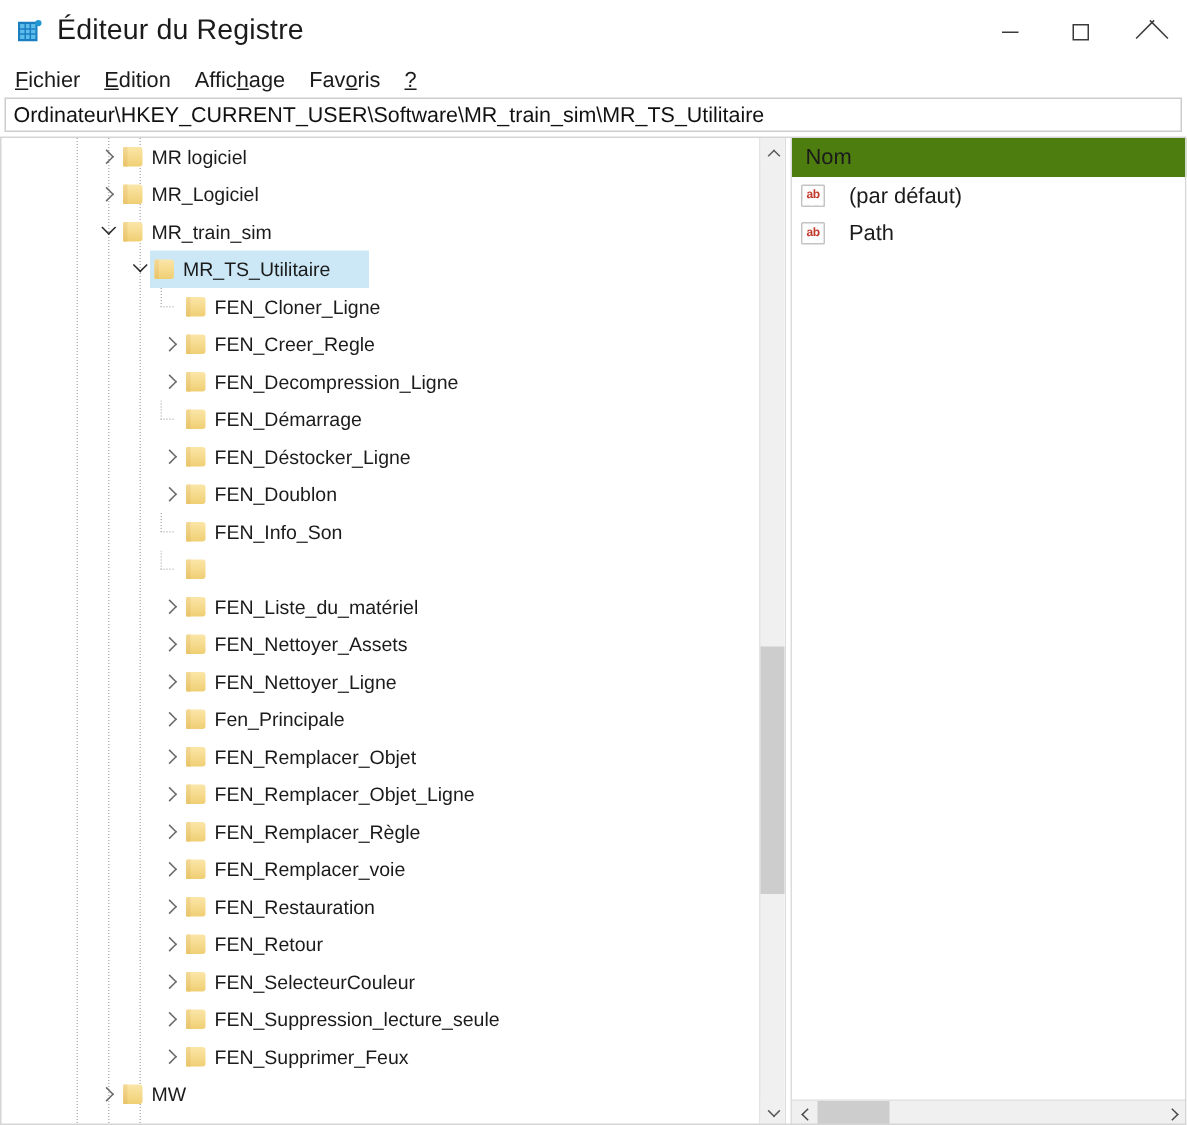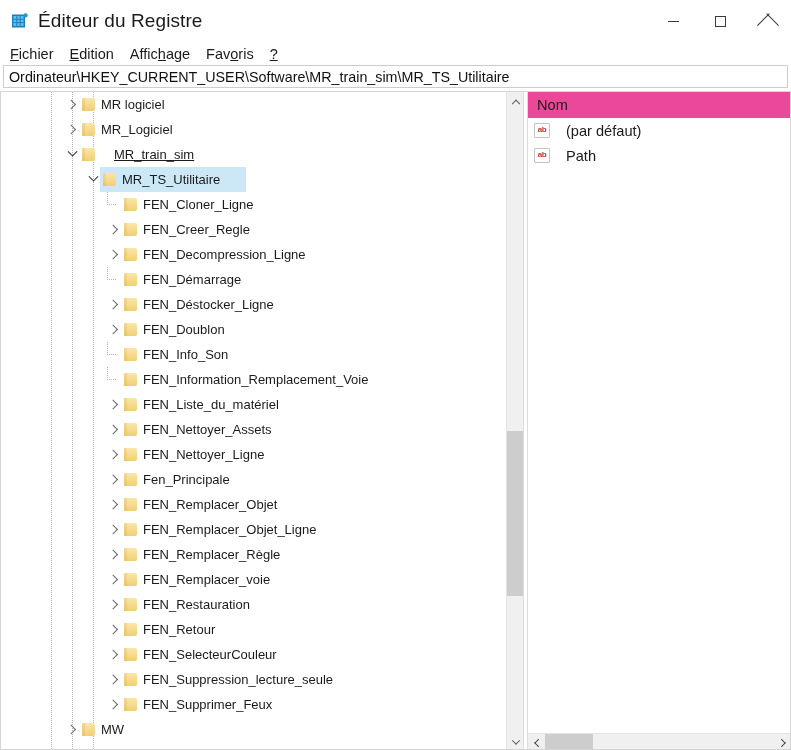--- a/index.html
+++ b/index.html
@@ -221,21 +221,21 @@
     position: relative;
     background: #ffffff;
     display: flex; flex-direction: column;
     min-width: 0;
   }
   .list-header {
     height: 26px; flex: 0 0 26px;
     display: flex; align-items: center;
     padding-left: 9px;
     font-size: 14.6px; color: #1b1b1b;
-    background: #ec4899;
+    background: #4d7c0f;
   }
   .list-body { flex: 1 1 auto; position: relative; overflow: hidden; }
   .lrow {
     height: 25px;
     display: flex; align-items: center;
     padding-left: 6px;
     font-size: 14.6px; color: #1b1b1b;
     white-space: nowrap; cursor: default;
   }
   .ab-icon {
@@ -355,21 +355,21 @@
               </div>
               <div class="tlabel" style="left: 101px;">MR_Logiciel</div>
             </div>
             <div class="trow" style="height: 25px;">
               <div class="twist" style="left: 63px;">
                 <span class="chev open"></span>
               </div>
               <div class="ficon" style="left: 81px;">
                 <i></i>
               </div>
-              <div class="tlabel" style="left: 114px; text-decoration: underline;">MR_train_sim</div>
+              <div class="tlabel" style="left: 101px;">MR_train_sim</div>
             </div>
             <div class="trow" style="height: 25px;">
               <div class="hl" style="left: 100px; width: 146px;"></div>
               <div class="twist" style="left: 84px;">
                 <span class="chev open"></span>
               </div>
               <div class="ficon" style="left: 102px;">
                 <i></i>
               </div>
               <div class="tlabel" style="left: 122px;">MR_TS_Utilitaire</div>
@@ -433,21 +433,20 @@
                 <i></i>
               </div>
               <div class="tlabel" style="left: 143px;">FEN_Info_Son</div>
             </div>
             <div class="trow" style="height: 25px;">
               <div class="stub" style="left: 107px; width: 9px;"></div>
               <div class="vstub" style="left: 107px; top: 0px; height: 13px;"></div>
               <div class="ficon" style="left: 123px;">
                 <i></i>
               </div>
-              <div class="tlabel" style="left: 143px;">FEN_Information_Remplacement_Voie</div>
             </div>
             <div class="trow" style="height: 25px;">
               <div class="twist" style="left: 105px;">
                 <span class="chev closed"></span>
               </div>
               <div class="ficon" style="left: 123px;">
                 <i></i>
               </div>
               <div class="tlabel" style="left: 143px;">FEN_Liste_du_matériel</div>
             </div>

